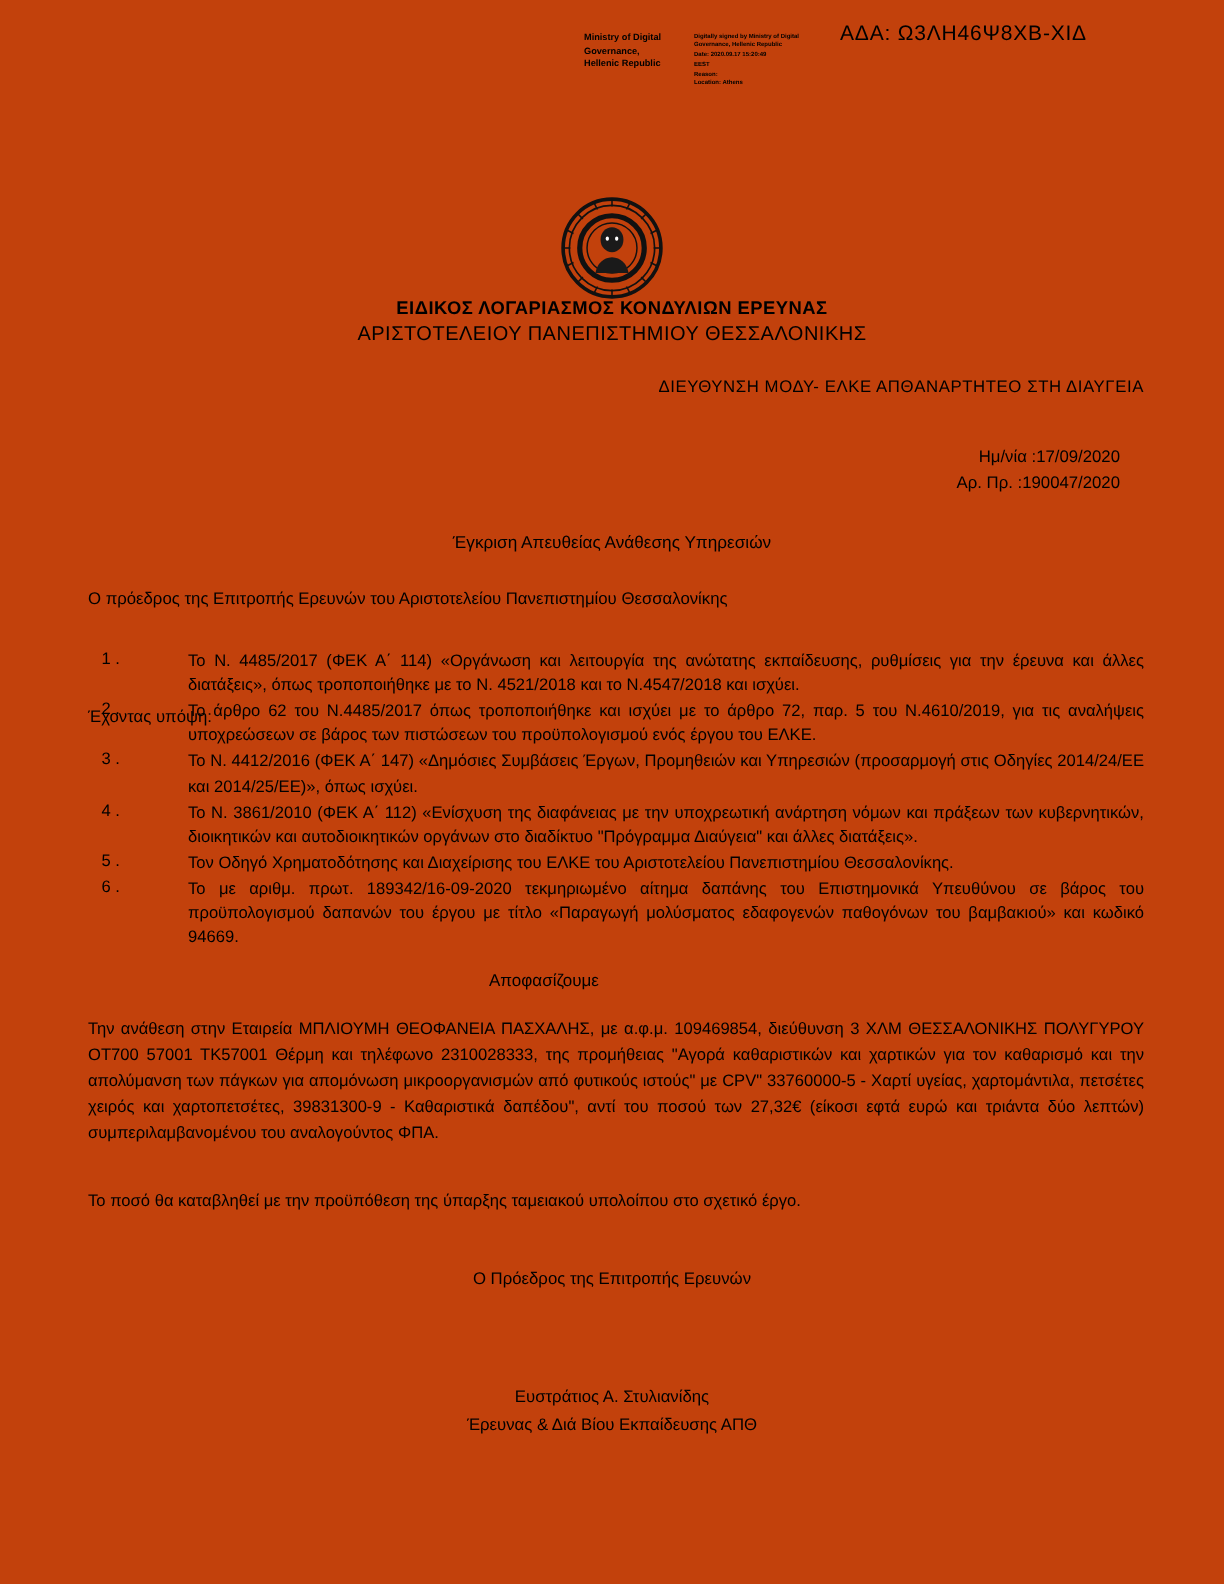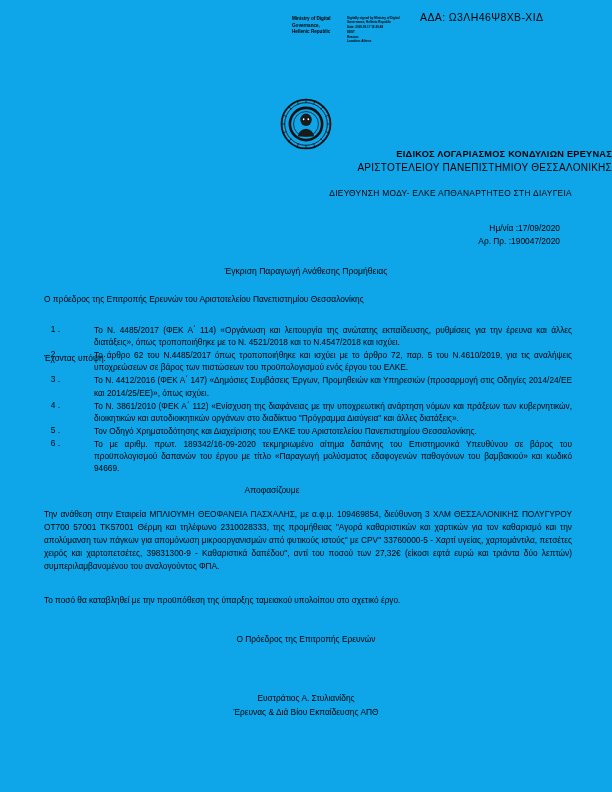--- a/index.html
+++ b/index.html
@@ -10,21 +10,21 @@
   }
   body {
     font-family: "Liberation Sans", sans-serif;
     color: #000000;
   }
   .page {
     position: relative;
     width: 612px;
     height: 792px;
     margin: 0 auto;
-    background: #0ea5e9;
+    background: #c2410c;
     overflow: hidden;
   }
 
   
   .top-strip {
     position: absolute;
     top: 0;
     left: 0;
     width: 612px;
     height: 72px;
@@ -74,21 +74,21 @@
     display: inline-block;
     width: 52px;
     height: 52px;
   }
 
   .org-block {
     position: absolute;
     top: 148px;
     left: 0;
     width: 612px;
-    text-align: right;
+    text-align: center;
     line-height: 1.35;
   }
   .org-line1 {
     font-size: 9.2px;
     font-weight: bold;
     letter-spacing: 0.25px;
   }
   .org-line2 {
     font-size: 10px;
     letter-spacing: 0.25px;
@@ -282,21 +282,21 @@
   <div class="hdr-row">
     <div>ΔΙΕΥΘΥΝΣΗ ΜΟΔΥ- ΕΛΚΕ ΑΠΘ</div>
     <div>ΑΝΑΡΤΗΤΕΟ ΣΤΗ ΔΙΑΥΓΕΙΑ</div>
   </div>
 
   <div class="refblock">
     <div>Ημ/νία :17/09/2020</div>
     <div>Αρ. Πρ. :190047/2020</div>
   </div>
 
-  <div class="doc-title">Έγκριση Παραγωγή Ανάθεσης Προμήθειας</div>
+  <div class="doc-title">Έγκριση Απευθείας Ανάθεσης Υπηρεσιών</div>
   <div class="intro">Ο πρόεδρος της Επιτροπής Ερευνών του Αριστοτελείου Πανεπιστημίου Θεσσαλονίκης</div>
   <div class="having">Έχοντας υπόψη:</div>
 
   <ul class="numlist">
     <li>
       <span class="num">1 .</span>
       <span class="txt">Το Ν. 4485/2017 (ΦΕΚ Α΄ 114) «Οργάνωση και λειτουργία της ανώτατης εκπαίδευσης, ρυθμίσεις για την έρευνα και άλλες διατάξεις», όπως τροποποιήθηκε με το Ν. 4521/2018 και το Ν.4547/2018 και ισχύει.</span>
     </li>
     <li>
       <span class="num">2 .</span>

